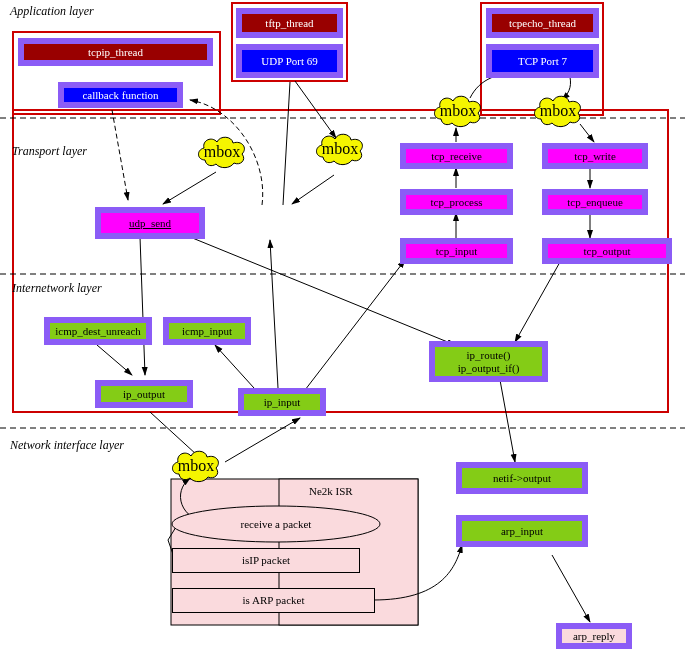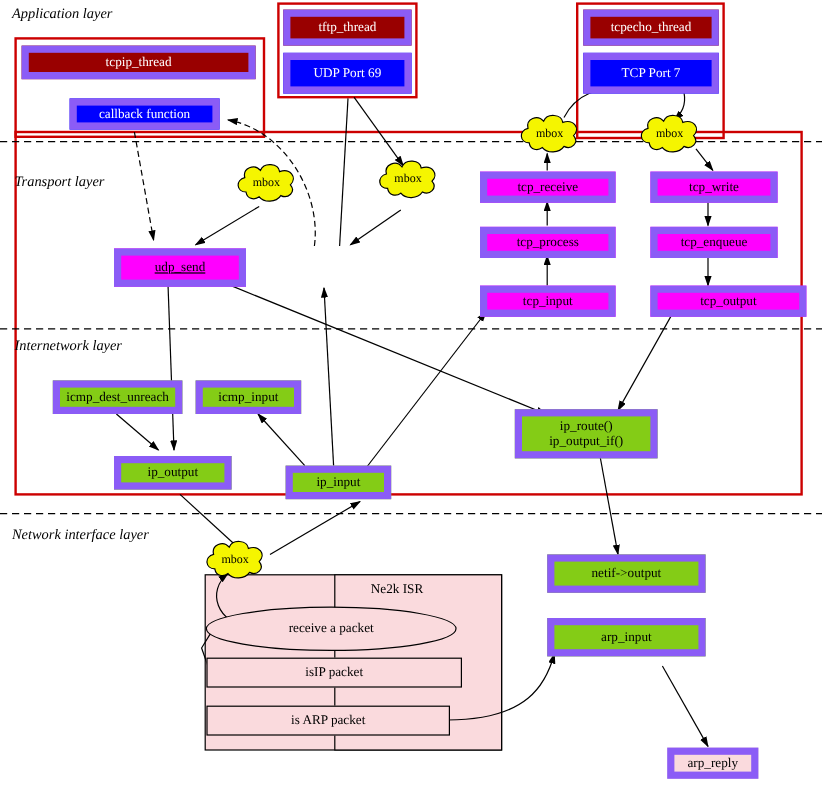--- a/index.html
+++ b/index.html
@@ -52,21 +52,21 @@
     width: 56px;
     height: 36px;
   }
   .cloud .cloud-text {
     position: absolute;
     left: 0; top: 0;
     width: 56px; height: 36px;
     display: flex;
     align-items: center;
     justify-content: center;
-    font-size: 10px;
+    font-size: 16px;
     color: #000000;
     font-family: "Liberation Serif", serif;
   }
   .isr-title {
     position: absolute;
     font-size: 11px;
     color: #000000;
     font-family: "Liberation Serif", serif;
   }
   .ellipse-node {
@@ -232,16 +232,16 @@
   <div class="node green" style="left:456px; top:515px; width:132px; height:32px;">arp_input</div>
   <div class="node pink" style="left:556px; top:623px; width:76px; height:26px;">arp_reply</div>
 
   <div class="isr-title" style="left:309px; top:485px;">Ne2k ISR</div>
 
   <svg class="layer" style="pointer-events:none;" viewBox="0 0 685 654">
     <ellipse cx="276" cy="524" rx="104" ry="18" fill="#fadadd" stroke="#000000" stroke-width="1"></ellipse>
   </svg>
   <div class="ellipse-node" style="left:172px; top:510px; width:208px; height:28px;">receive a packet</div>
 
-  <div class="node pinkbox" style="left:172px; top:548px; width:213px; height:25px;">isIP packet</div>
+  <div class="node pinkbox" style="left:172px; top:548px; width:188px; height:25px;">isIP packet</div>
   <div class="node pinkbox" style="left:172px; top:588px; width:203px; height:25px;">is ARP packet</div>
 
 </div>
 
 </body></html>

